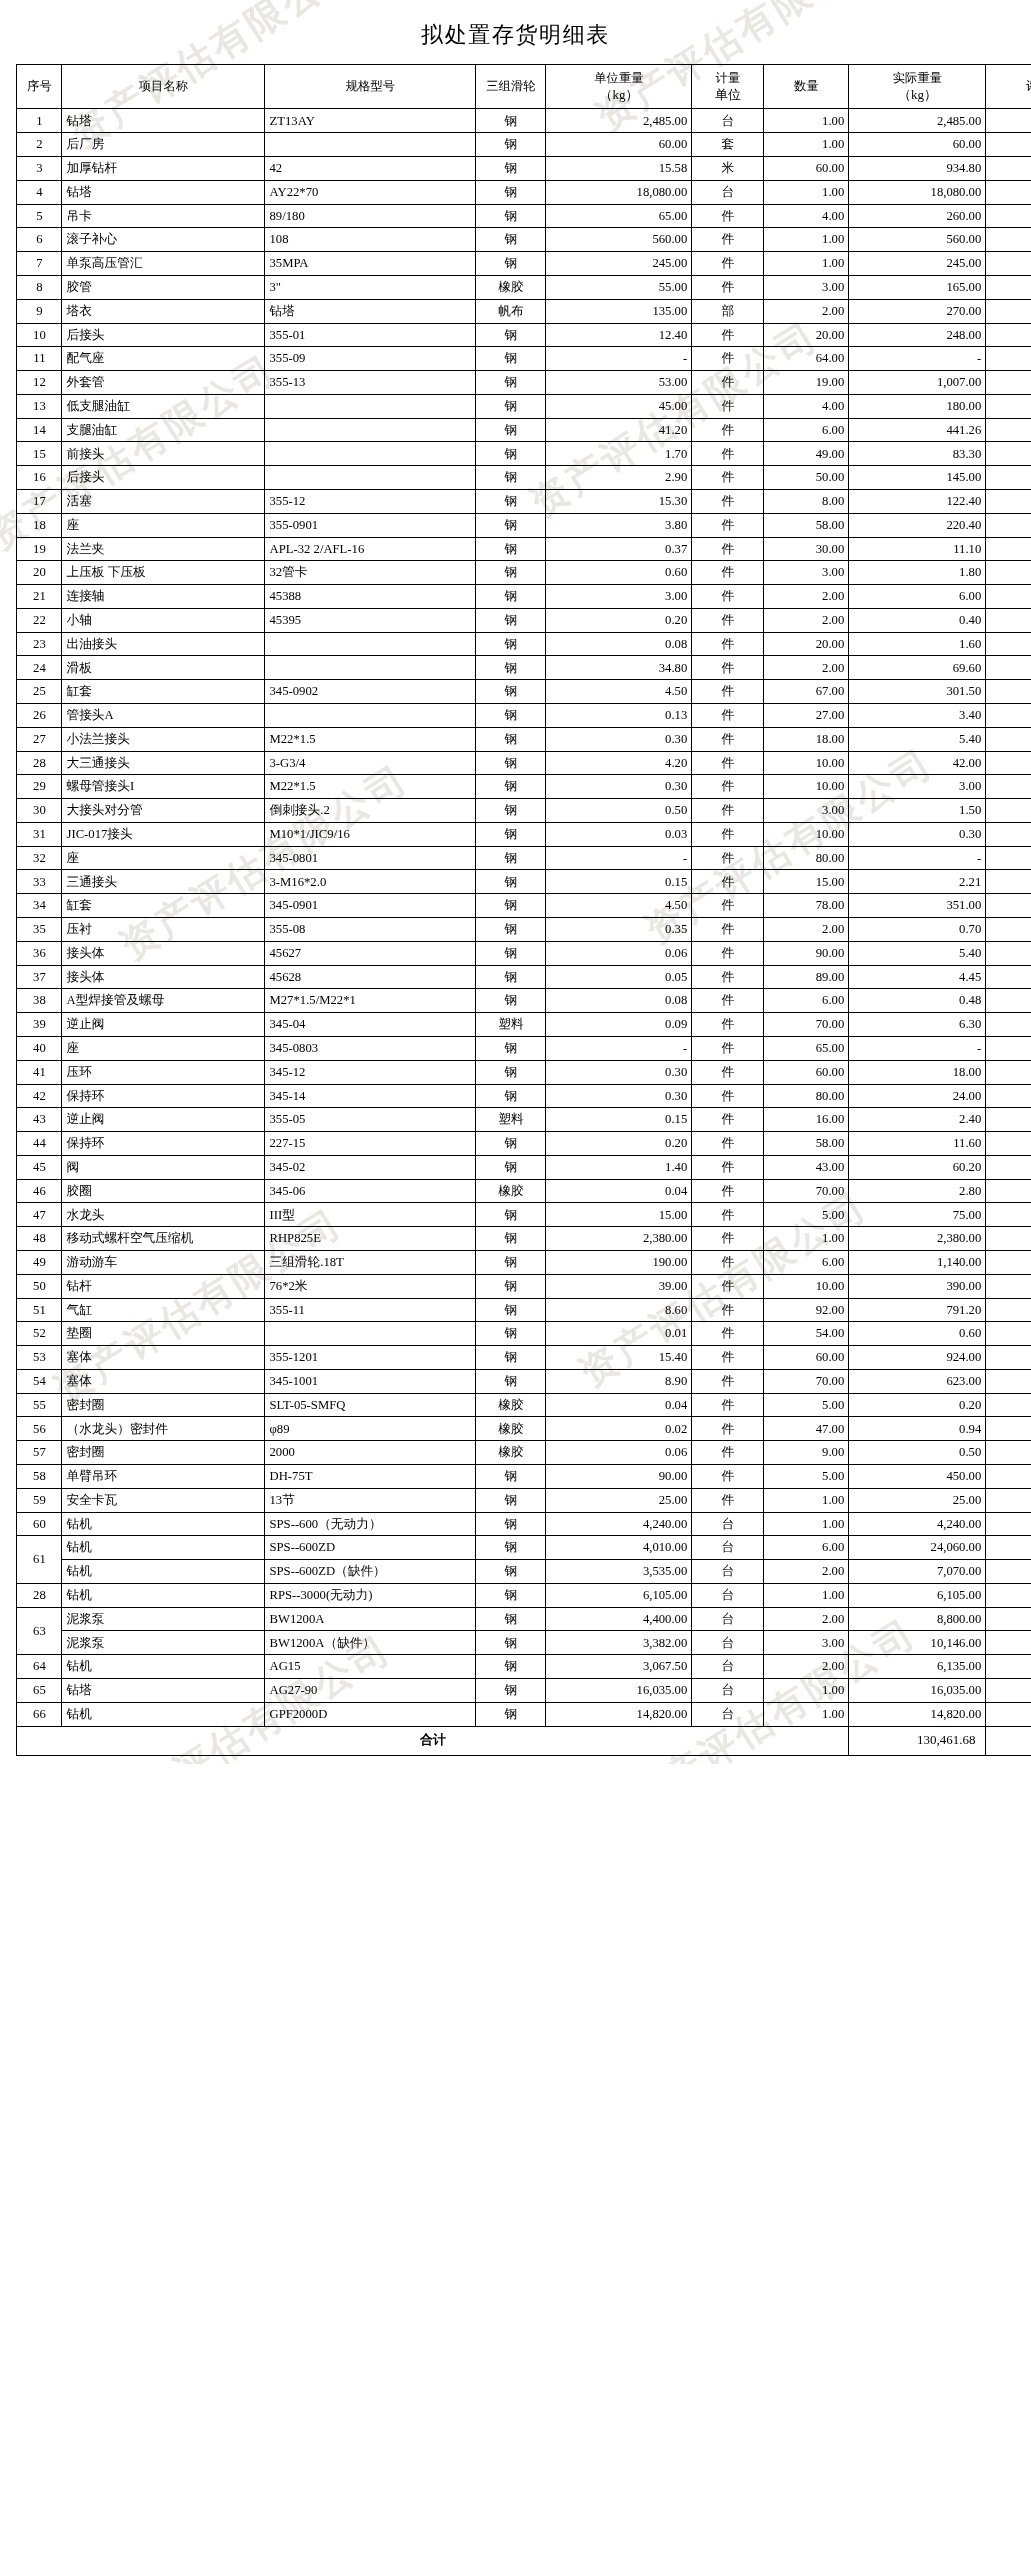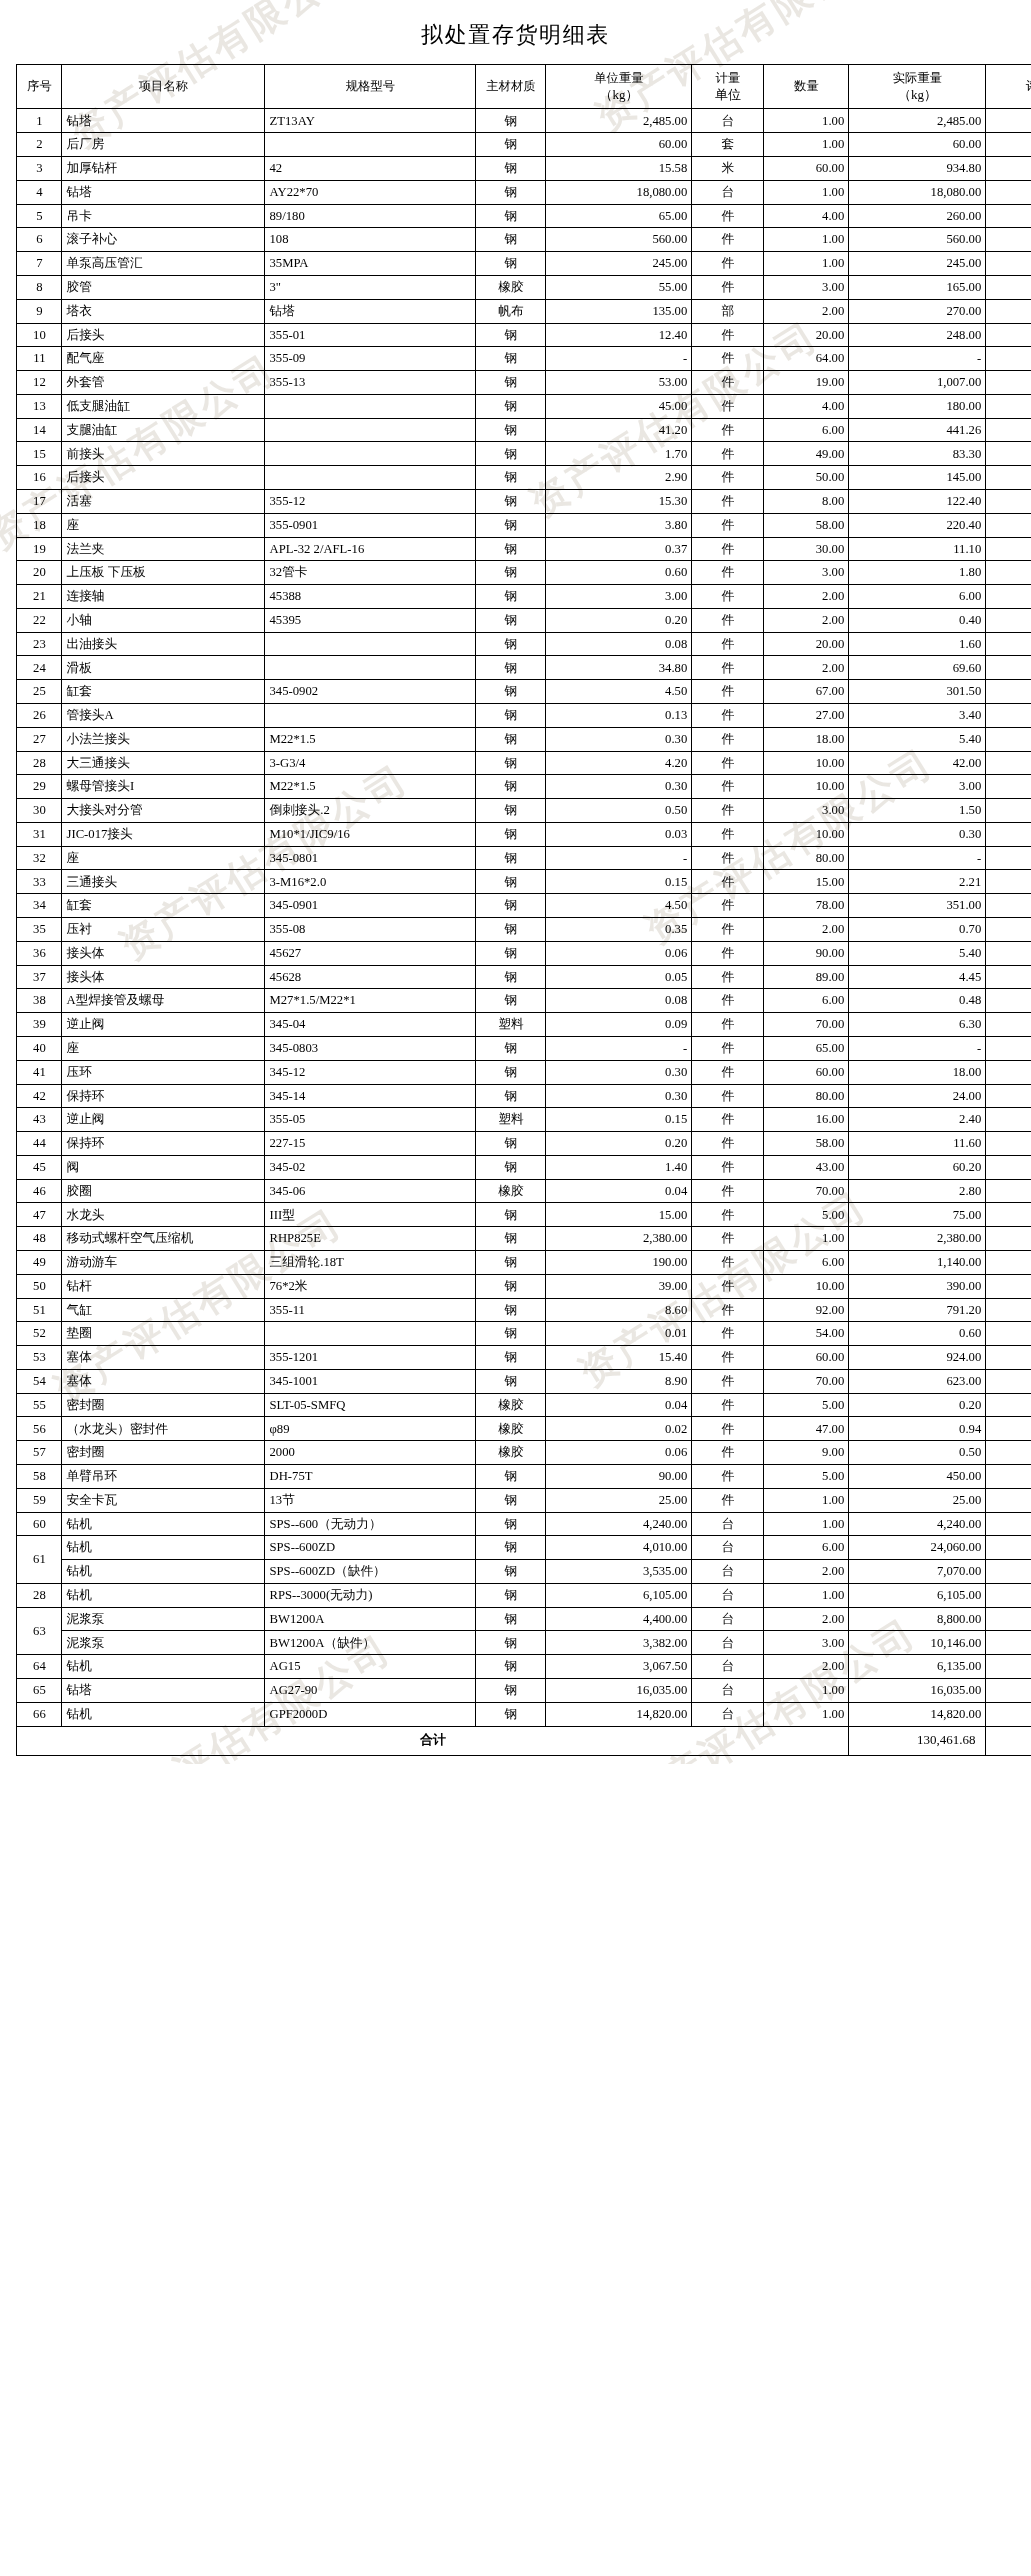--- a/index.html
+++ b/index.html
@@ -109,21 +109,21 @@
   </div>
 
   <div class="doc-title">拟处置存货明细表</div>
 
   <table class="inv">
     <thead>
       <tr>
         <th class="c-idx">序号</th>
         <th class="c-name">项目名称</th>
         <th class="c-spec">规格型号</th>
-        <th class="c-mat">主材材质</th>
+        <th class="c-mat">三组滑轮</th>
         <th class="c-uw">
           <span>单位重量</span>
           <span class="hdr-unit">（kg）</span>
         </th>
         <th class="c-unit">
           <span>计量</span>
           <span class="hdr-unit">单位</span>
         </th>
         <th class="c-qty">数量</th>
         <th class="c-aw">

